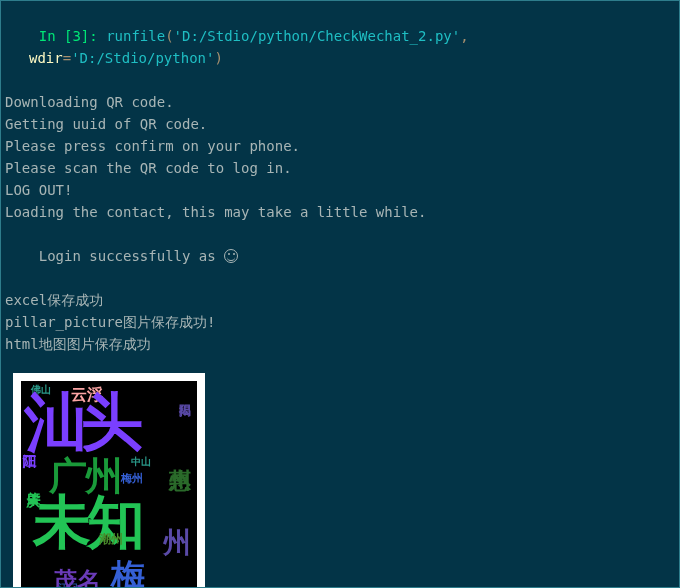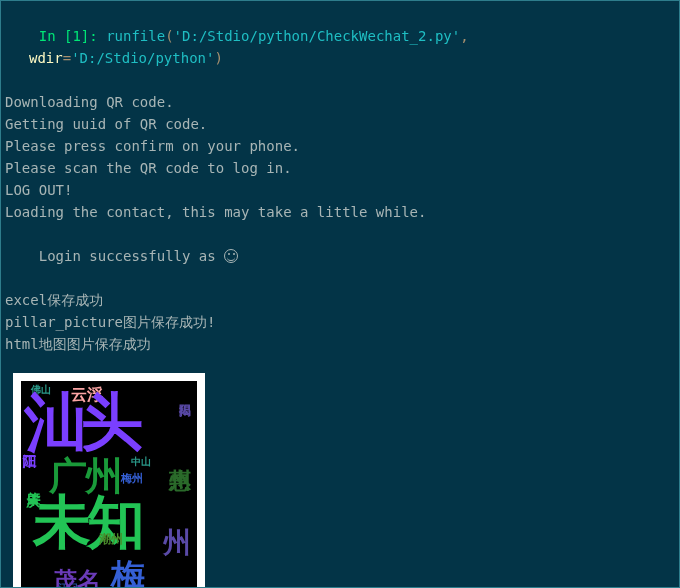--- a/index.html
+++ b/index.html
@@ -42,21 +42,21 @@
     .wc .vert4 { top:100px; left:6px; color:#22c455; font-size:14px; writing-mode:vertical-rl; line-height:14px; }
     .wc .small1 { top:4px; left:10px; color:#2a9a8a; font-size:10px; line-height:10px; }
     .wc .jiangmen { bottom:4px; left:4px; color:#244a9a; font-size:10px; line-height:10px;margin-left:33px; }
     .wc .xz { top:92px; left:76px; color:#3560d6; font-size:11px; line-height:11px;margin-left:24px; }
   </style>
 </head>
 <body>
 
 <div>
   <div class="output-line">
-    <span class="prompt-in">In [1]: </span><span class="code-call">runfile</span><span class="code-plain">(</span><span class="code-string">'D:/Stdio/python/CheckWechat_2.py'</span><span class="code-plain">, </span><span class="code-kwarg">wdir</span><span class="code-plain">=</span><span class="code-string">'D:/Stdio/python'</span><span class="code-plain">)</span>
+    <span class="prompt-in">In [3]: </span><span class="code-call">runfile</span><span class="code-plain">(</span><span class="code-string">'D:/Stdio/python/CheckWechat_2.py'</span><span class="code-plain">, </span><span class="code-kwarg">wdir</span><span class="code-plain">=</span><span class="code-string">'D:/Stdio/python'</span><span class="code-plain">)</span>
   </div>
   <div class="output-line">Downloading QR code.</div>
   <div class="output-line">Getting uuid of QR code.</div>
   <div class="output-line">Please press confirm on your phone.</div>
   <div class="output-line">Please scan the QR code to log in.</div>
   <div class="output-line">LOG OUT!</div>
   <div class="output-line">Loading the contact, this may take a little while.</div>
   <div class="output-line">
     <span>Login successfully as </span><span class="emoji"></span>
   </div>

